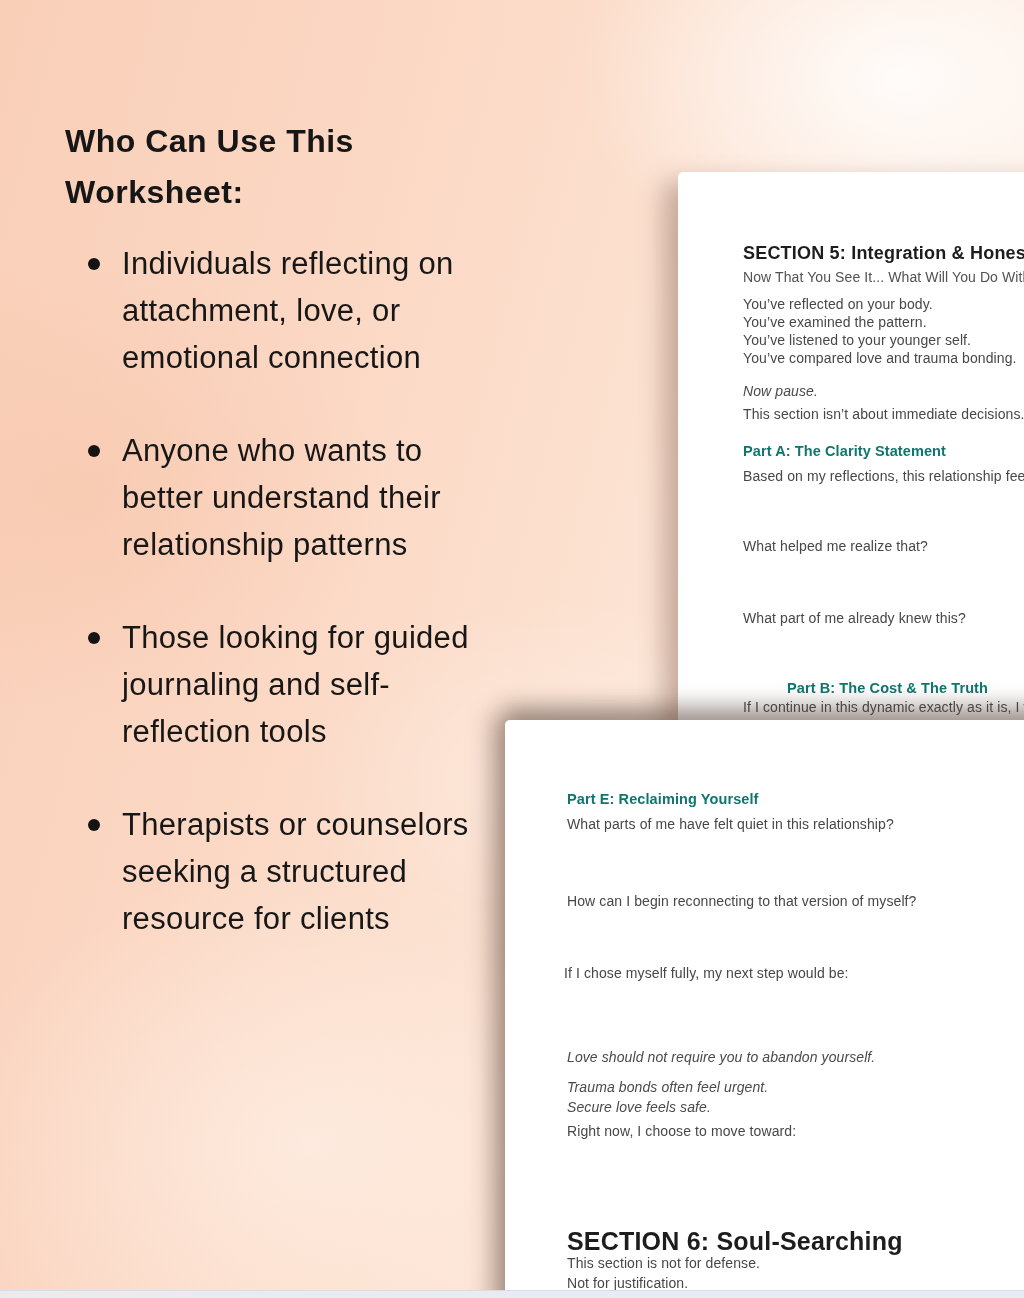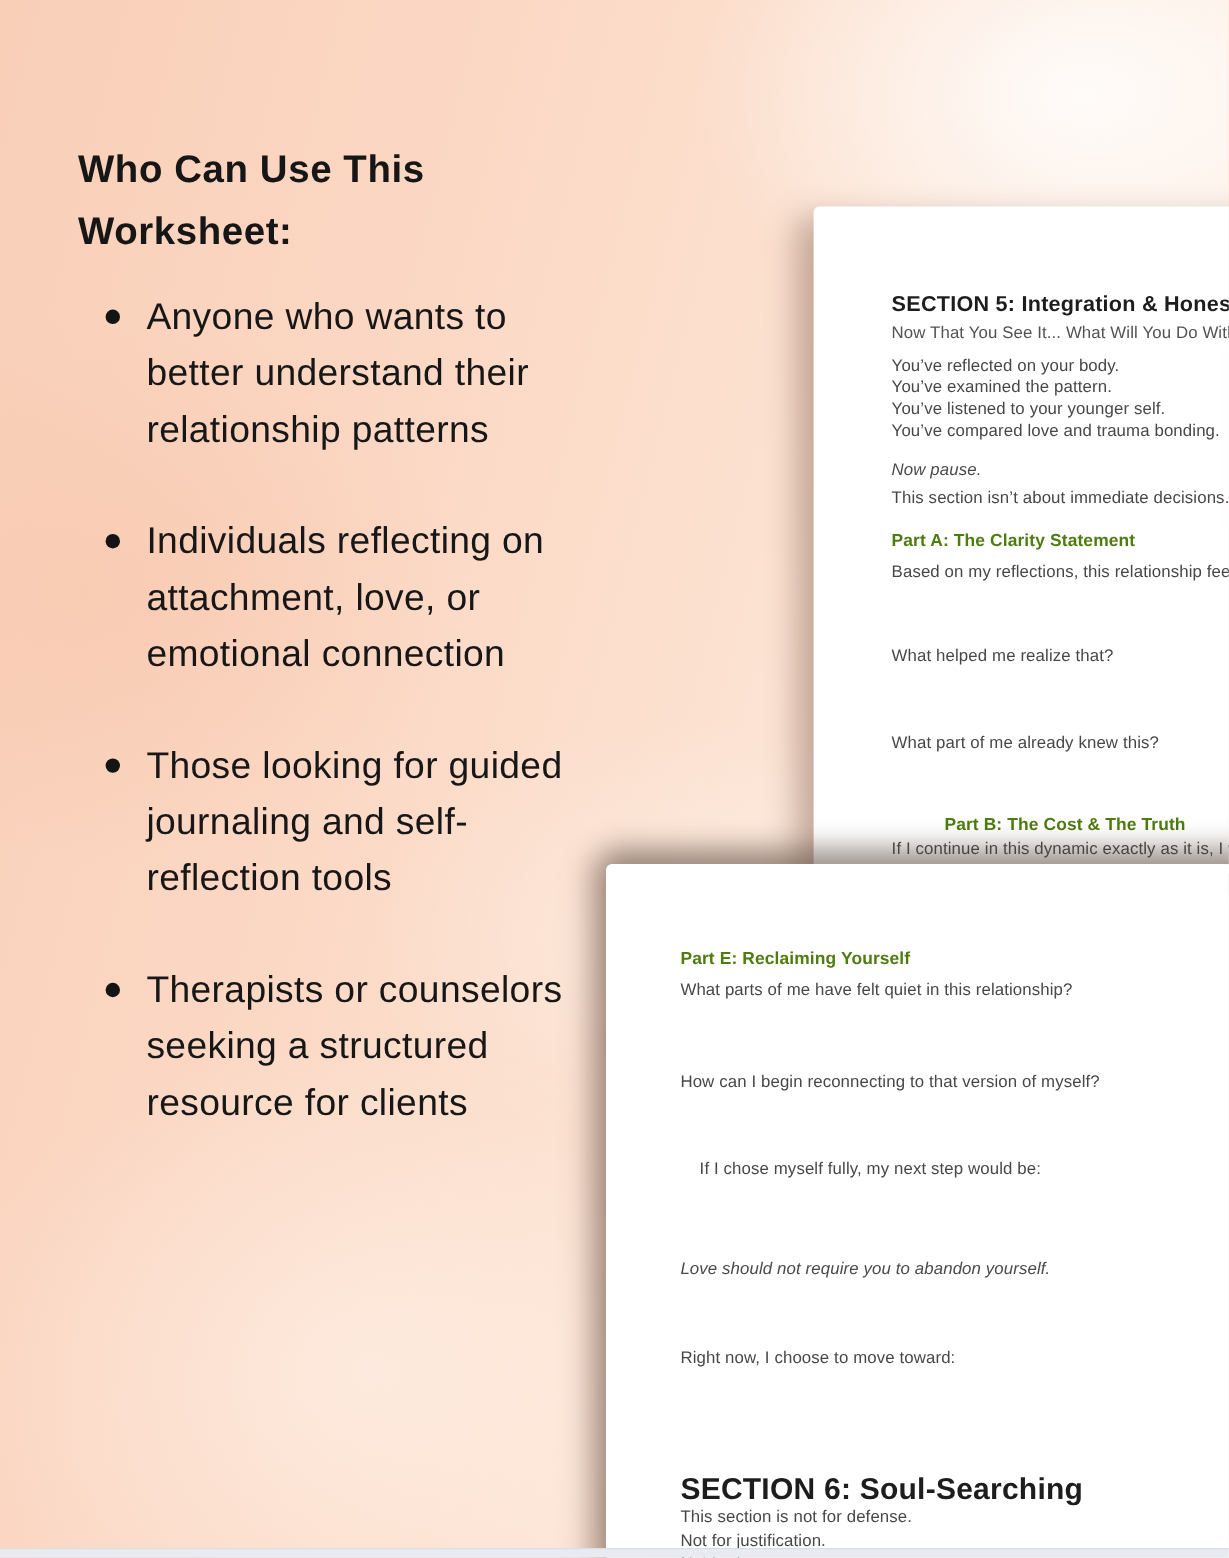--- a/index.html
+++ b/index.html
@@ -26,21 +26,21 @@
     box-shadow:-14px 10px 26px rgba(122,84,68,0.42);
   }
   .paper2{
     left:505px;top:720px;width:645px;height:600px;z-index:2;
     box-shadow:-14px -4px 24px rgba(104,76,64,0.42),0 -14px 22px rgba(74,62,56,0.38);
   }
   .pl{position:absolute;white-space:nowrap;font-size:14px;color:var(--paper-body,#474747);letter-spacing:0.1px;}
   .ml{white-space:pre-line;line-height:18px;}
   .ptitle{font-weight:bold;font-size:18px;color:var(--paper-head,#1d1d1d);letter-spacing:0.2px;}
   .psub{color:#525252;}
-  .pbold{font-weight:bold;font-size:14.5px;color:#4d7c0f;}
+  .pbold{font-weight:bold;font-size:14.5px;color:#0f766e;}
   .pital{font-style:italic;color:#4a4a4a;}
   .ml19{white-space:pre-line;line-height:19.5px;}
   .heading{
     position:absolute;left:65px;top:95px;z-index:3;
     font-size:32px;font-weight:bold;line-height:51px;letter-spacing:0.5px;
     color:var(--heading,#161616);white-space:pre-line;
   }
   .bullets{position:absolute;left:88px;top:240px;z-index:3;list-style:none;margin:0;padding:0;}
   .bullet{display:flex;align-items:flex-start;margin-bottom:46px;}
   .dot{flex:0 0 auto;width:12px;height:12px;border-radius:50%;background:#141414;margin-top:18px;}
@@ -72,44 +72,46 @@
   <div class="pl" style="left:65px;top:366px;">What helped me realize that?</div>
   <div class="pl" style="left:65px;top:438px;">What part of me already knew this?</div>
   <div class="pl pbold" style="left:65px;top:508px;margin-left:44px;">Part B: The Cost &amp; The Truth</div>
   <div class="pl" style="left:65px;top:527px;">If I continue in this dynamic exactly as it is, I w</div>
 </div>
 
 <div class="paper paper2">
   <div class="pl pbold" style="left:62px;top:71px;">Part E: Reclaiming Yourself</div>
   <div class="pl" style="left:62px;top:96px;">What parts of me have felt quiet in this relationship?</div>
   <div class="pl" style="left:62px;top:173px;">How can I begin reconnecting to that version of myself?</div>
-  <div class="pl" style="left:78px;top:245px;">If I chose myself fully, my next step would be:</div>
+  <div class="pl" style="left:59px;top:245px;">If I chose myself fully, my next step would be:</div>
   <div class="pl pital" style="left:62px;top:329px;">Love should not require you to abandon yourself.</div>
+  <div class="pl pital ml19" style="left:62px;top:358px;">Trauma bonds often feel urgent.
+Secure love feels safe.</div>
   <div class="pl" style="left:62px;top:403px;">Right now, I choose to move toward:</div>
   <div class="pl ptitle" style="left:62px;top:507px;font-size:25px;">SECTION 6: Soul-Searching</div>
   <div class="pl ml19" style="left:62px;top:534px;">This section is not for defense.
 Not for justification.
 Not for hope or excuses</div>
 </div>
 
 <h1 class="heading">Who Can Use This
 Worksheet:</h1>
 
 <ul class="bullets">
   <li class="bullet">
     <span class="dot"></span>
+    <span class="btxt">Individuals reflecting on
+attachment, love, or
+emotional connection</span>
+  </li>
+  <li class="bullet">
+    <span class="dot"></span>
     <span class="btxt">Anyone who wants to
 better understand their
 relationship patterns</span>
-  </li>
-  <li class="bullet">
-    <span class="dot"></span>
-    <span class="btxt">Individuals reflecting on
-attachment, love, or
-emotional connection</span>
   </li>
   <li class="bullet">
     <span class="dot"></span>
     <span class="btxt">Those looking for guided
 journaling and self-
 reflection tools</span>
   </li>
   <li class="bullet">
     <span class="dot"></span>
     <span class="btxt">Therapists or counselors

